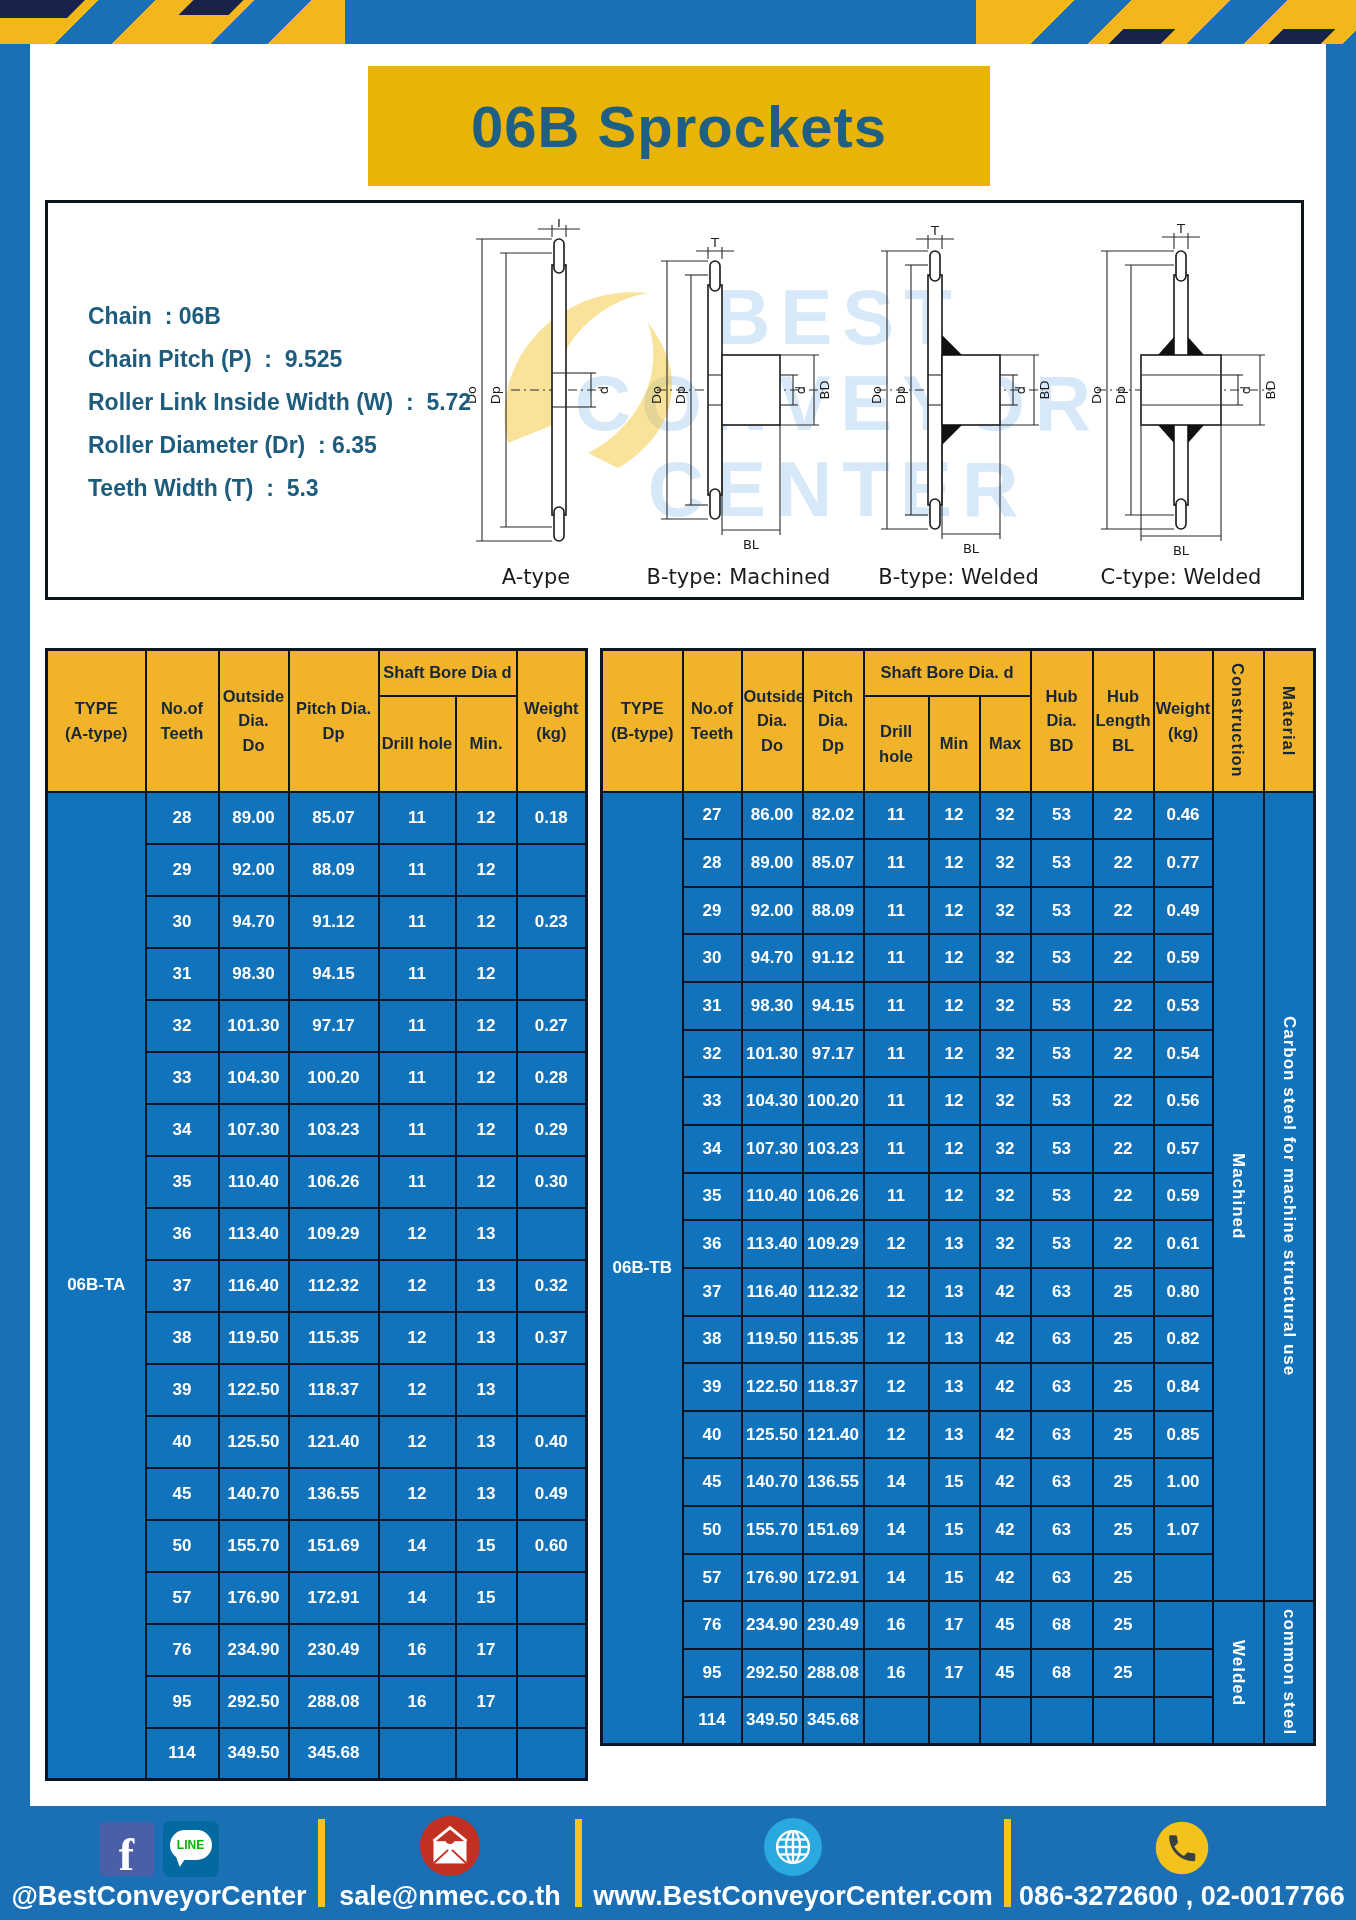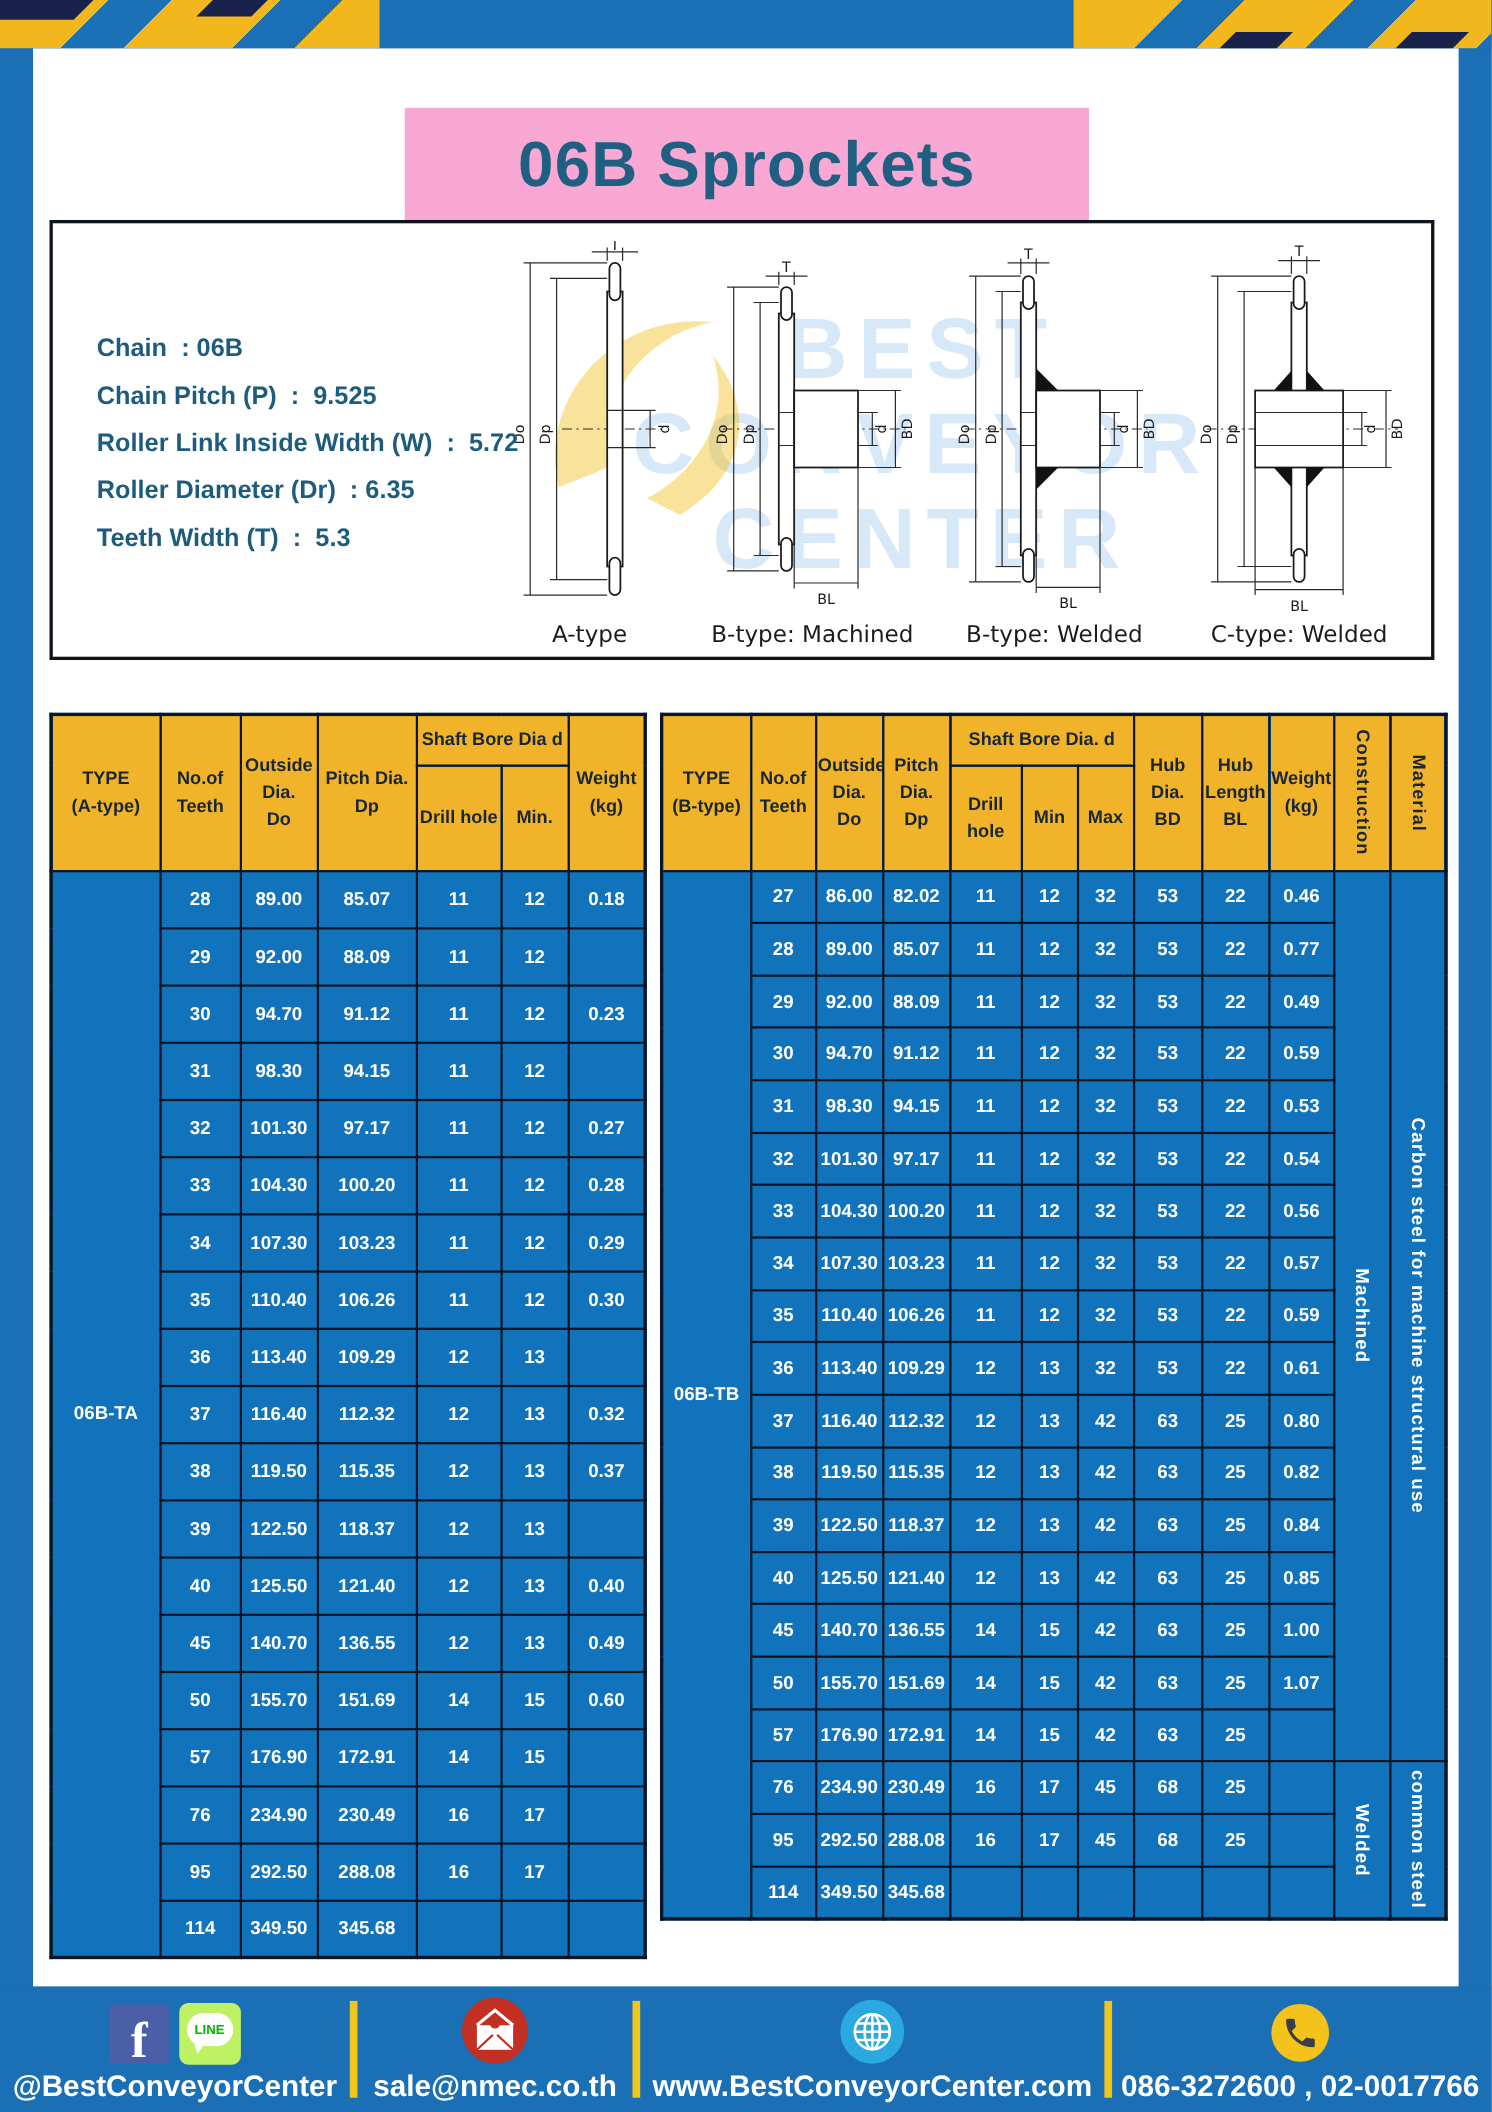--- a/index.html
+++ b/index.html
@@ -16,22 +16,22 @@
   .top-band::after  { right:0; width:380px; }
   .dark-accent { position:absolute; background:#18224b; transform:skewX(-45deg); z-index:2; }
   .da1 { left:-12px; top:0; width:88px; height:18px; }
   .da2 { left:186px; top:0; width:50px; height:15px; }
   .da3 { left:1116px; top:29px; width:52px; height:15px; }
   .da4 { left:1276px; top:29px; width:52px; height:15px; }
 
   
   .content { position:absolute; left:30px; top:44px; width:1296px; height:1762px; background:#ffffff; }
 
-  .title-banner { position:absolute; left:338px; top:22px; width:622px; height:102px;
-    background:#f9a8d4; display:flex; align-items:center; justify-content:center;margin-top:32px; }
+  .title-banner { position:absolute; left:338px; top:22px; width:622px; height:120px;
+    background:#eab308; display:flex; align-items:center; justify-content:center; }
   .title-banner h1 { font-size:58px; font-weight:bold; color:#1f5f82; letter-spacing:1px; }
 
   
   .spec-panel { position:absolute; left:15px; top:156px; width:1259px; height:400px;
     border:3px solid #0e141c; background:#fff; overflow:hidden; }
   .specs { position:absolute; left:40px; top:92px; z-index:2; }
   .spec-line { font-size:23px; font-weight:bold; color:#1d5c7d; line-height:43px; white-space:pre; }
 
   .watermark { position:absolute; left:360px; top:30px; width:860px; height:340px; z-index:0;
     display:flex; flex-direction:column; justify-content:center; align-items:center; pointer-events:none; }
@@ -72,21 +72,21 @@
   .footer { position:absolute; left:0; bottom:0; width:100%; height:114px; background:#1b6fb5;
     display:flex; align-items:stretch; }
   .f-group { display:flex; flex-direction:column; align-items:center; justify-content:flex-end; padding-bottom:8px; }
   .g1 { width:318px; } .g2 { width:250px; } .g3 { width:422px; } .g4 { width:342px; }
   .f-divider { width:7px; background:#f2c51d; height:88px; align-self:center; }
   .f-label { font-size:27px; font-weight:bold; color:#ffffff; margin-top:4px; white-space:nowrap; }
   .icon-row { display:flex; gap:9px; align-items:center; }
   .fb-icon { width:54px; height:54px; background:#4a5fa8; border-radius:4px; display:flex;
     align-items:flex-end; justify-content:center; color:#fff; font-size:46px; font-weight:bold;
     font-family:"Liberation Serif", serif; line-height:0.92; overflow:hidden; }
-  .line-icon { width:56px; height:56px; background:#bef264; border-radius:8px; position:relative; }
+  .line-icon { width:56px; height:56px; background:#0369a1; border-radius:8px; position:relative; }
   .line-bubble { position:absolute; left:7px; top:9px; width:42px; height:30px; background:#fff;
     border-radius:15px; display:flex; align-items:center; justify-content:center;
     font-size:12px; font-weight:bold; color:#06b300; }
   .line-bubble::after { content:""; position:absolute; left:8px; bottom:-7px; border:5px solid transparent;
     border-top-color:#fff; border-left-color:#fff; transform:skewX(18deg); }
 </style>
 </head>
 <body>
 
 <div class="page">

